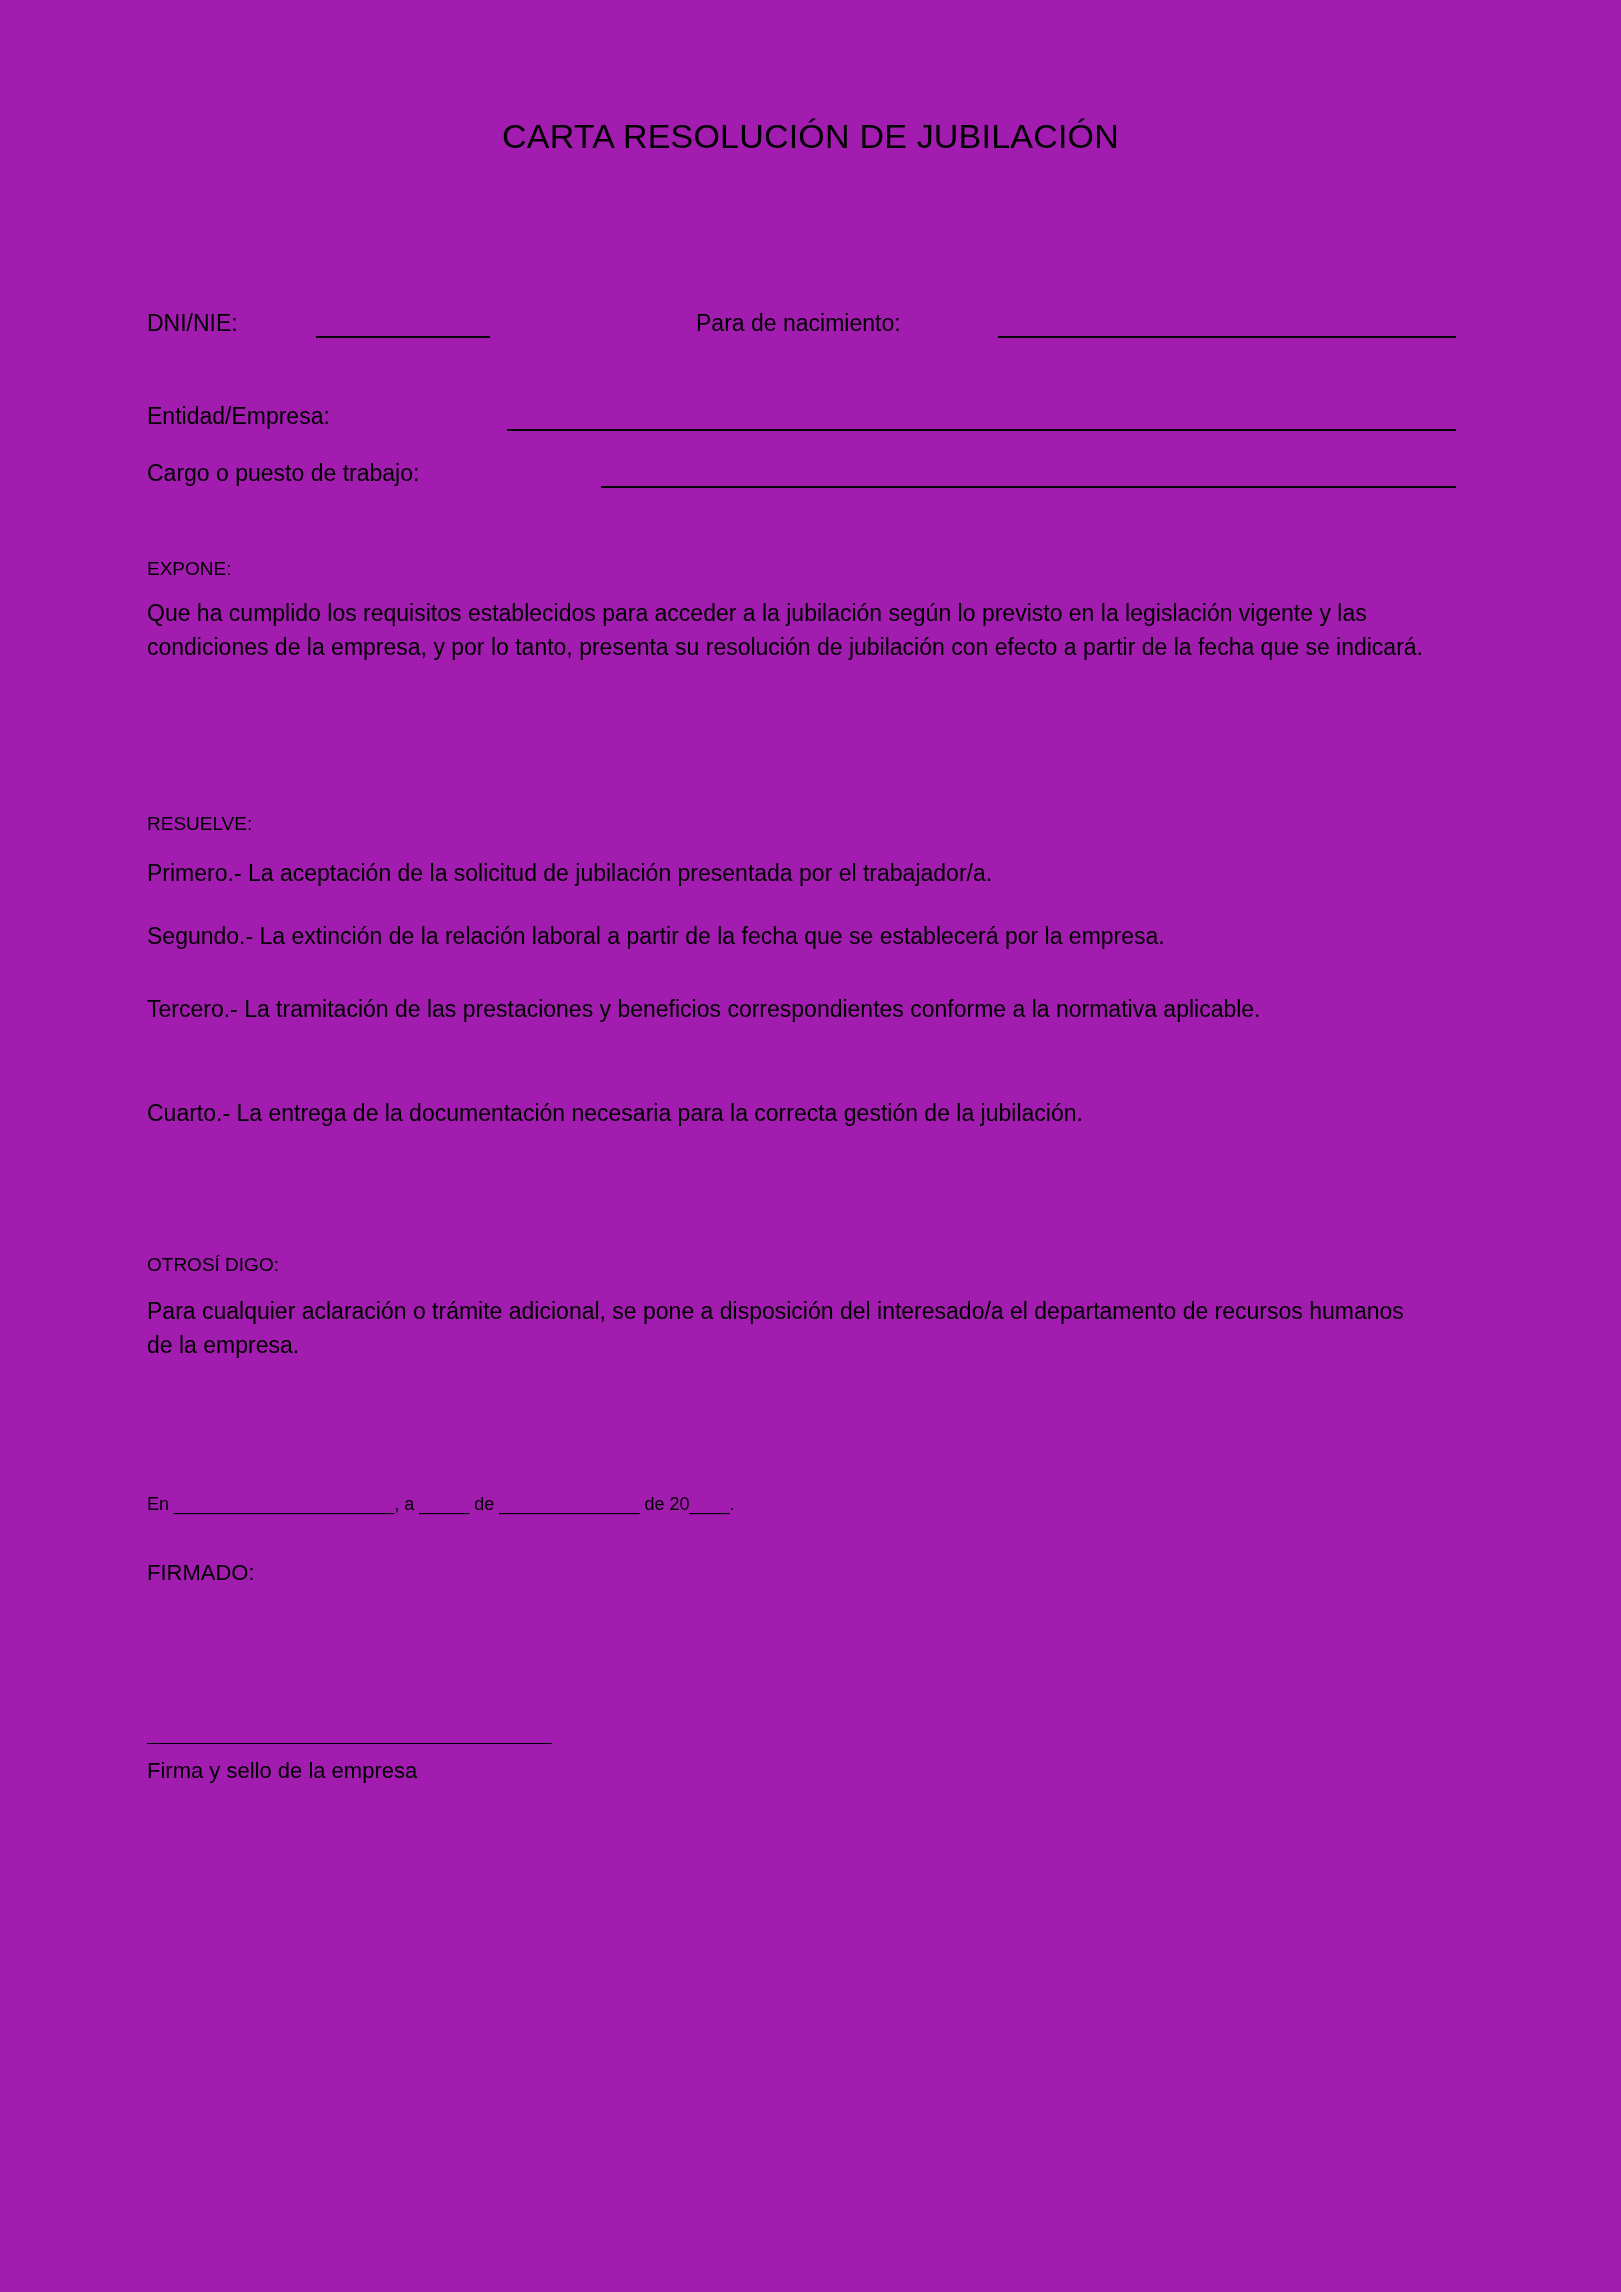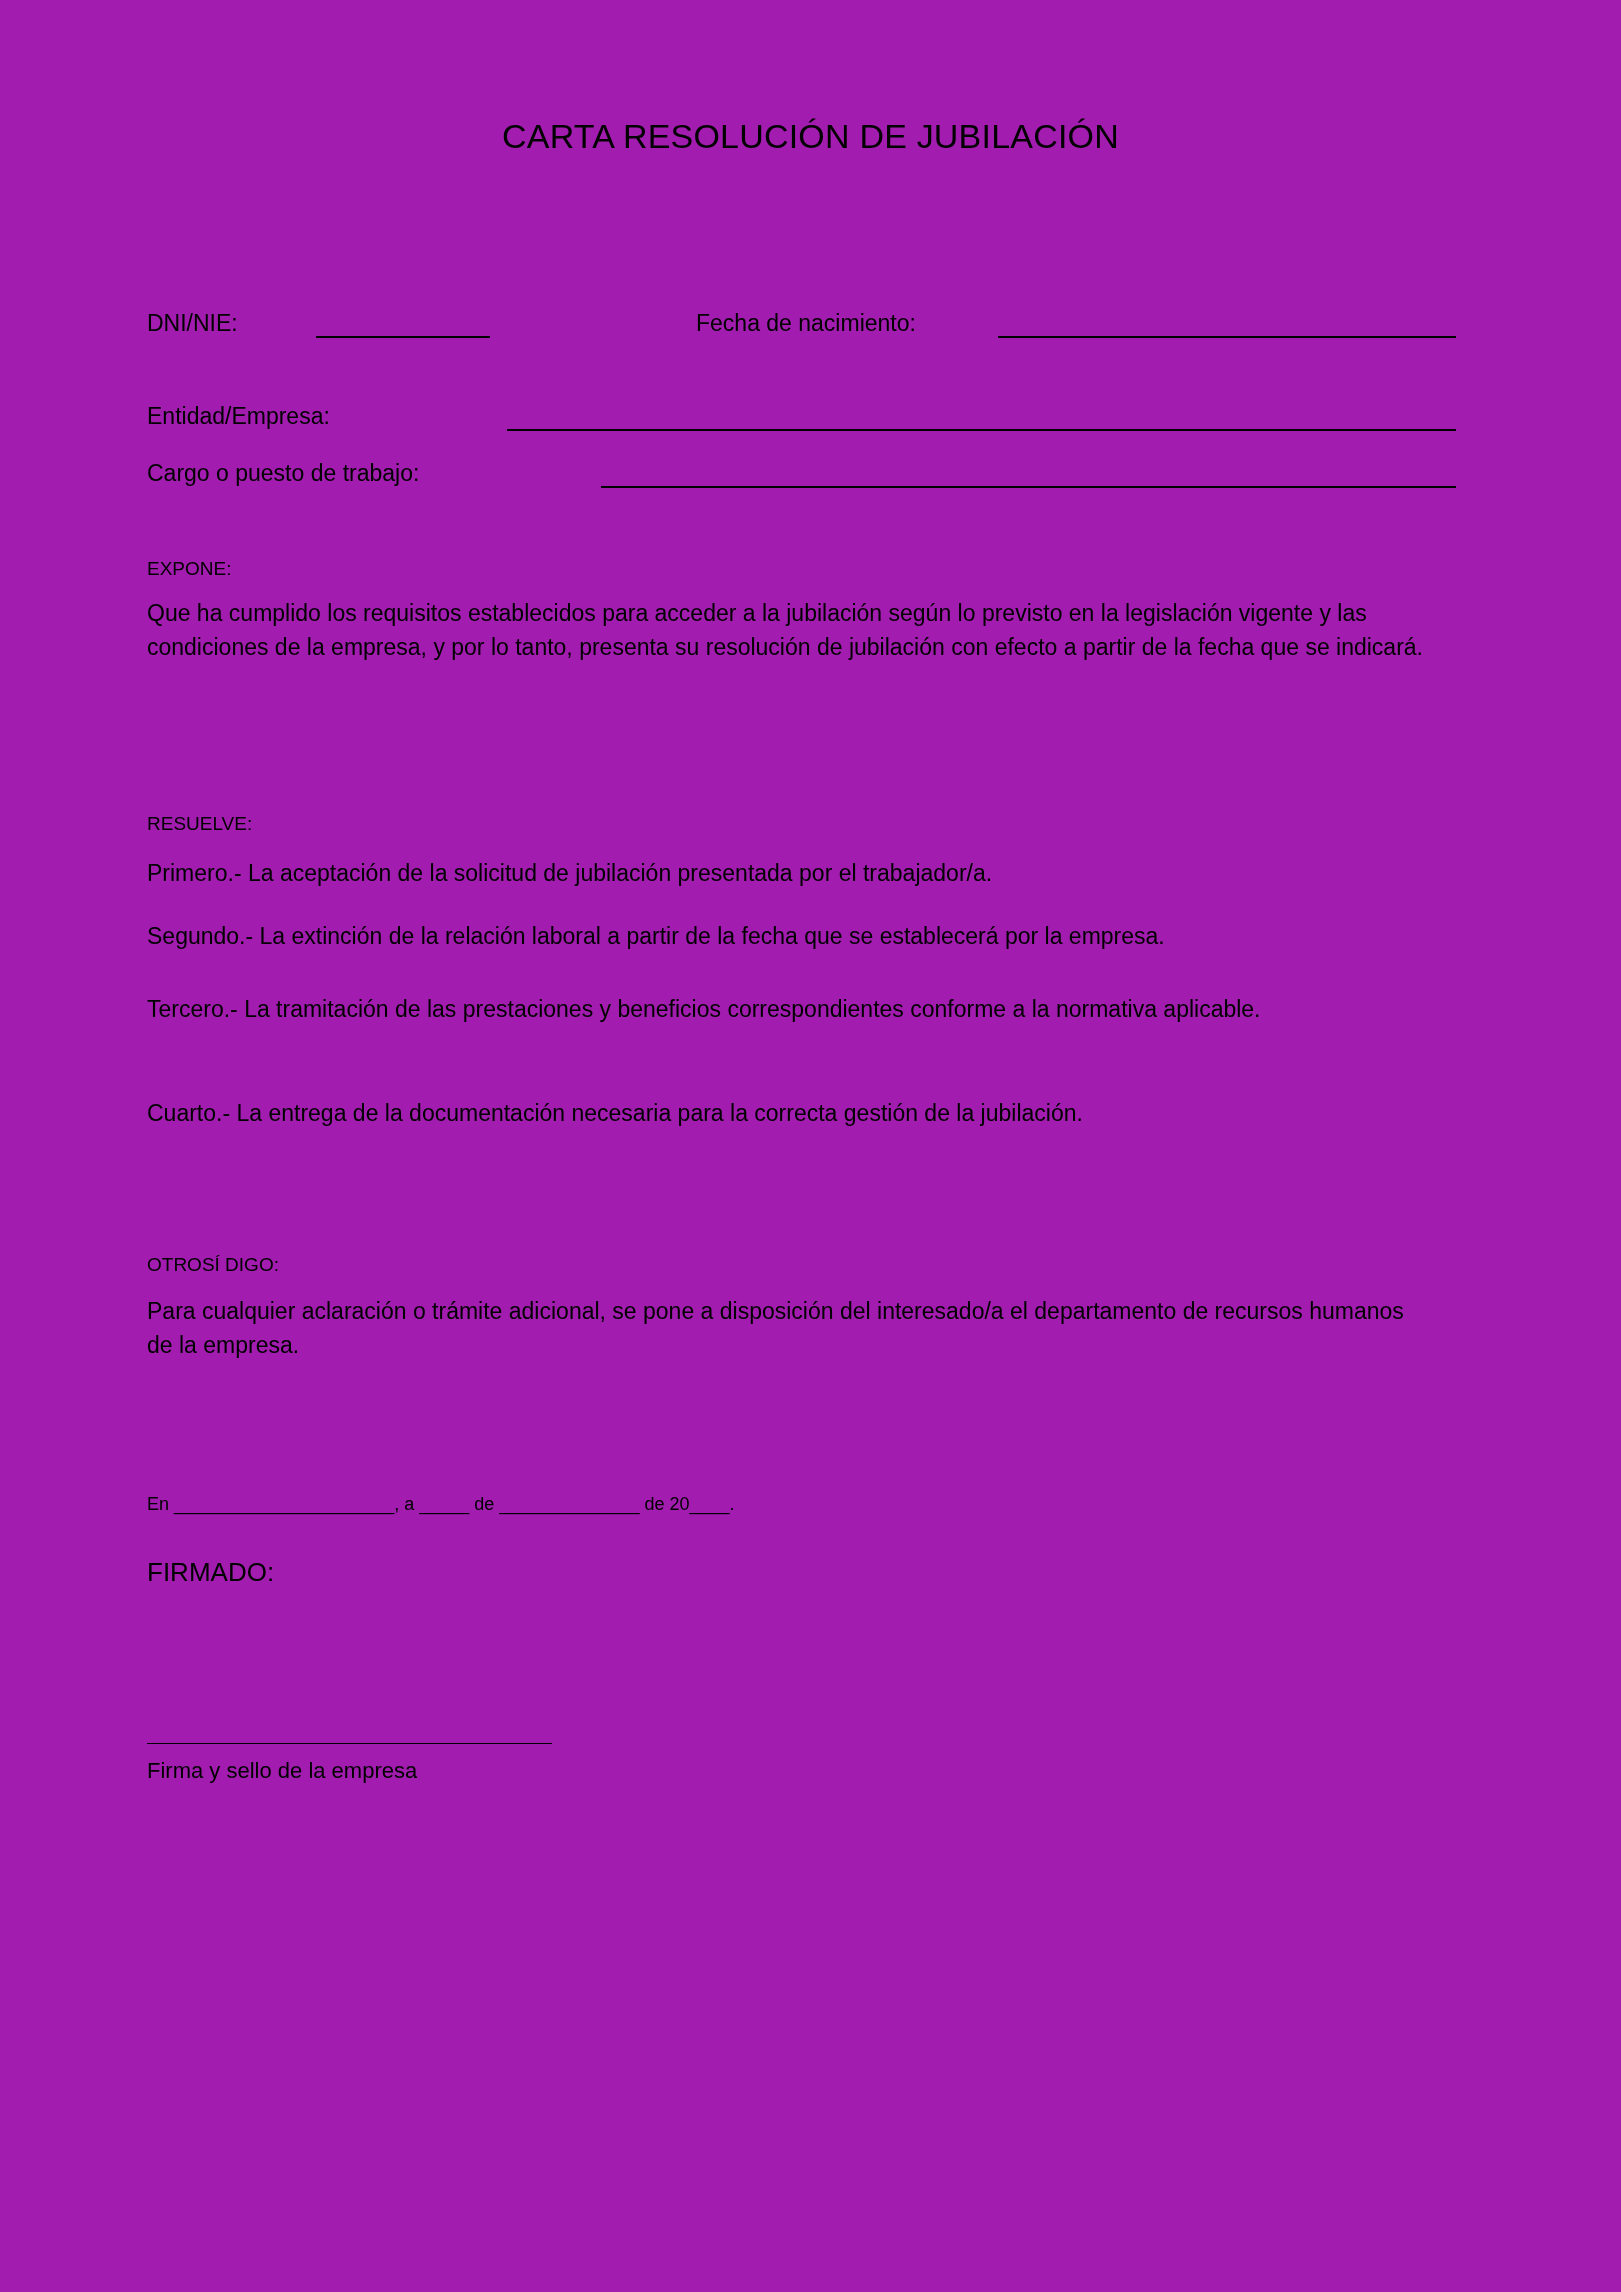--- a/index.html
+++ b/index.html
@@ -89,21 +89,21 @@
     font-size: 18px;
     line-height: 31px;
     white-space: nowrap;
   }
 
   
   .signed-label {
     position: absolute;
     left: 147px;
     top: 1558px;
-    font-size: 26px;
+    font-size: 22px;
     line-height: 29px;
   }
   .sig-rule {
     position: absolute;
     left: 147px;
     top: 1743px;
     width: 405px;
     height: 1px;
     background: #000000;
   }
@@ -119,21 +119,21 @@
 <body>
 
 <div class="page">
 
   <div class="doc-title">CARTA RESOLUCIÓN DE JUBILACIÓN</div>
 
 
   <div class="field-row" style="top:309px;">
     <span class="field-label">DNI/NIE:</span>
     <span class="rule" style="left:169px; width:174px;"></span>
-    <span class="field-label second" style="left:549px;">Fecha de nacimiento:</span>
+    <span class="field-label second" style="left:549px;">Para de nacimiento:</span>
     <span class="rule" style="left:851px; width:458px;"></span>
   </div>
 
   <div class="field-row" style="top:402px;">
     <span class="field-label">Entidad/Empresa:</span>
     <span class="rule" style="left:360px; width:949px;"></span>
   </div>
 
   <div class="field-row" style="top:459px;">
     <span class="field-label">Cargo o puesto de trabajo:</span>

